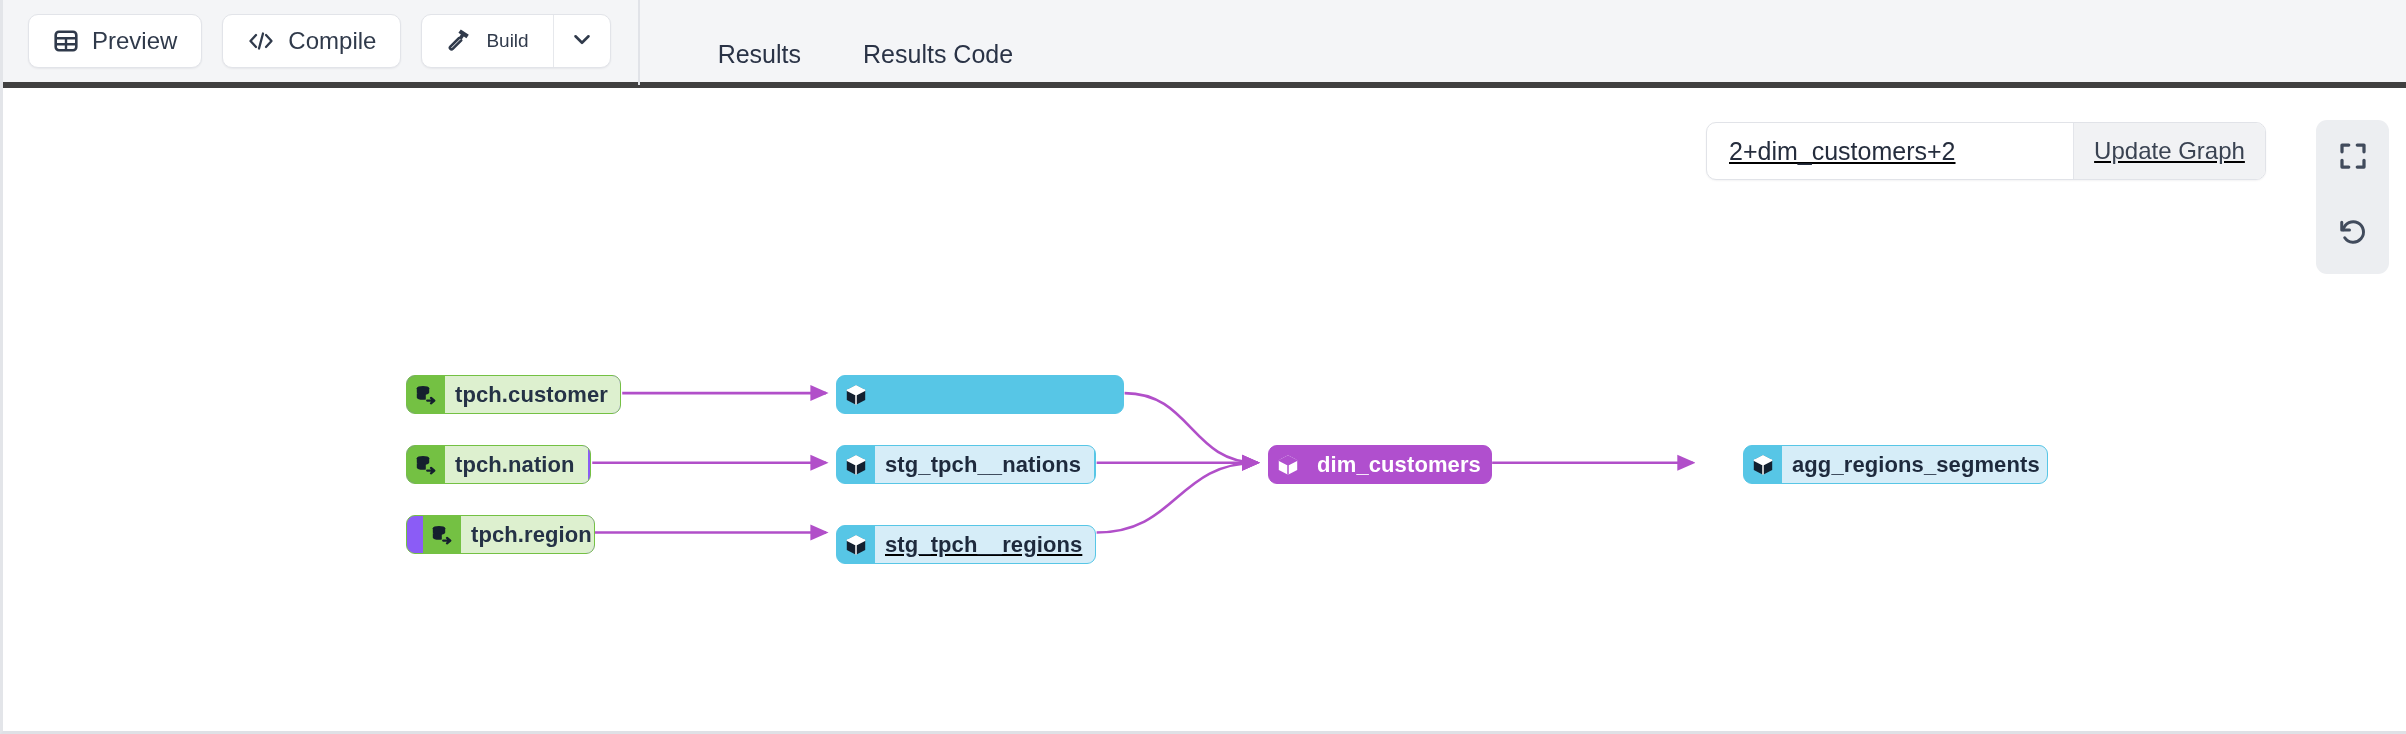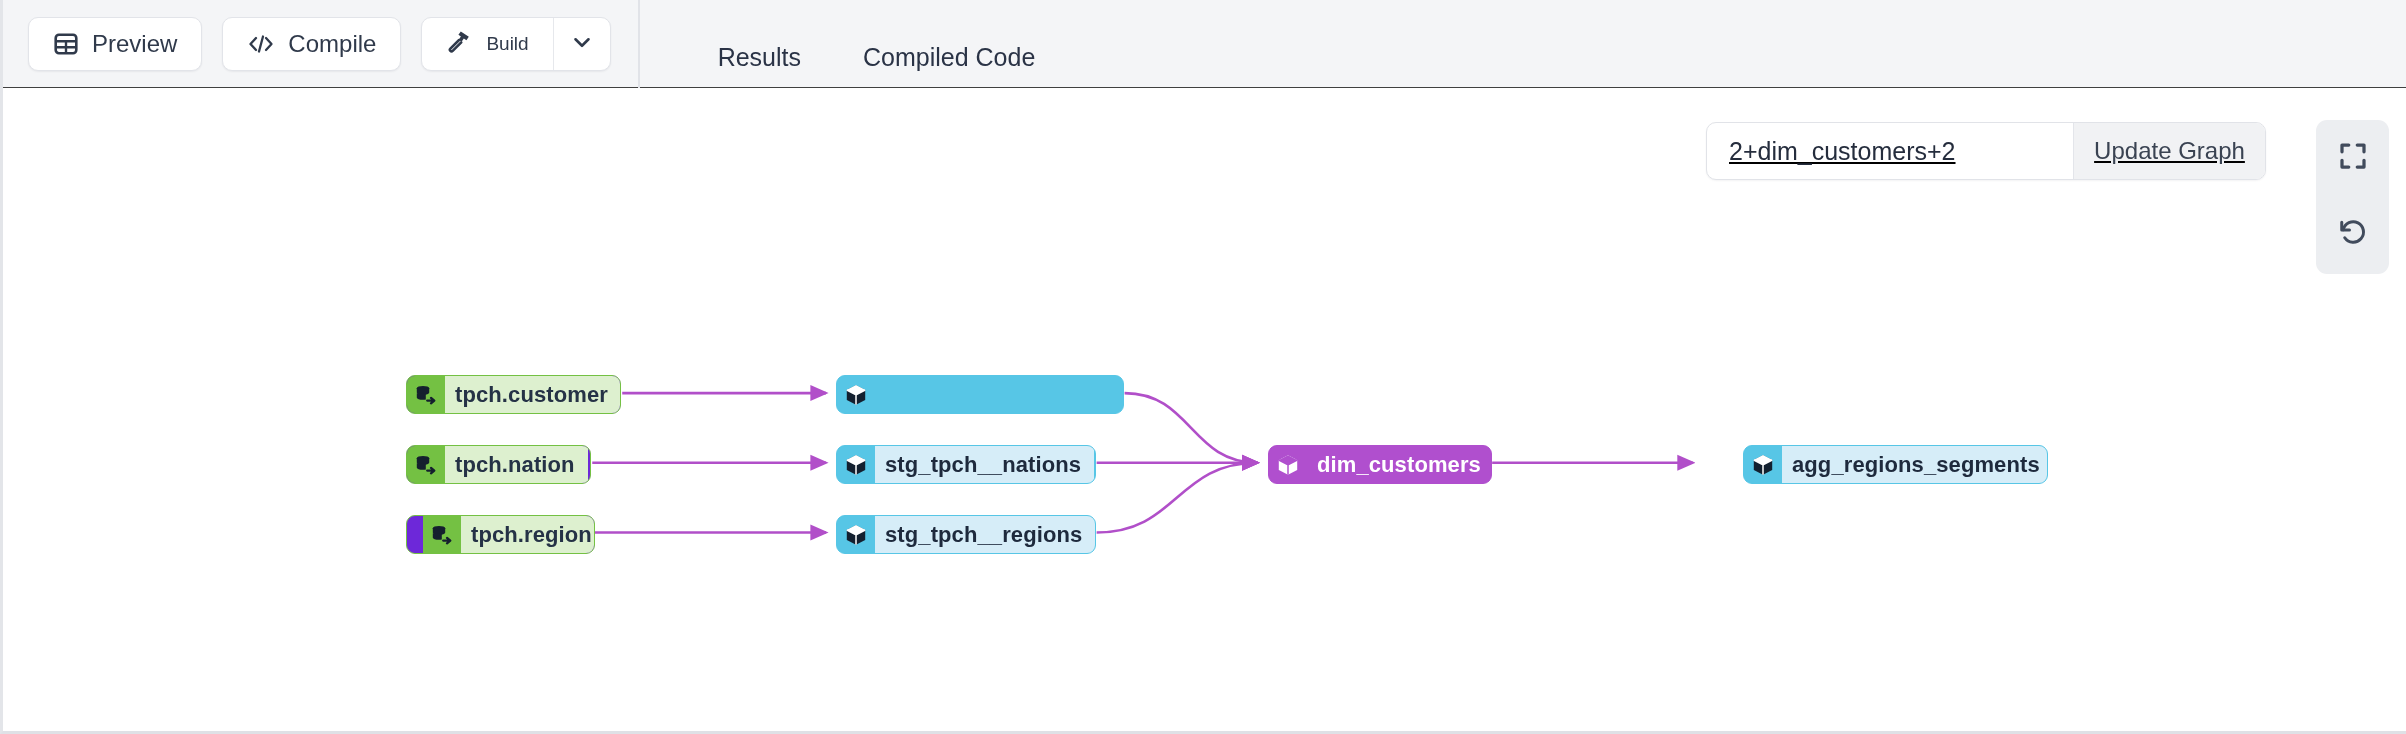--- a/index.html
+++ b/index.html
@@ -14,21 +14,21 @@
     width: 2406px; height: 734px;
     background: #ffffff;
     border-left: 3px solid #e3e5e9;
     border-bottom: 3px solid #dfe1e6;
   }
 
   
   .toolbar {
     position: absolute; top: 0; left: 0; right: 0; height: 88px;
     background: #f4f5f7;
-    border-bottom: 1px solid #404040;
+    border-bottom: 6px solid #404040;
     display: flex; align-items: center;
   }
   .tb-left {
     height: 88px; display: flex; align-items: center;
     padding-left: 25px; gap: 20px;
     border-right: 2px solid #e1e3e8;
     padding-right: 27px;
   }
   .btn {
     height: 54px;
@@ -134,21 +134,21 @@
     display: flex; align-items: center; justify-content: center;
     flex: 0 0 38px;
   }
   .node .node-lbl {
     display: flex; align-items: center;
     padding: 0 13px 0 10px;
     font-weight: bold;
     letter-spacing: .1px;
   }
 
-  .node.src { border: 1.5px solid #74c143; background: #6d28d9; }
+  .node.src { border: 1.5px solid #74c143; background: #8b5cf6; }
   .node.src .node-ic { background: #74c143; }
   .node.src .node-lbl { background: #ddf0cf; color: #253246; }
 
   .node.stg { border: 1.5px solid #57c6e6; background: #57c6e6; }
   .node.stg .node-ic { background: #57c6e6; }
   .node.stg .node-lbl { background: #d6edf8; color: #1e2a3d; }
 
   .node.sel { border: 1.5px solid #b04fce; background: #b04fce; }
   .node.sel .node-ic { background: #b04fce; }
   .node.sel .node-lbl { background: #b04fce; color: #ffffff; }
@@ -207,21 +207,21 @@
           </span>
         </div>
       </div>
     </div>
 
     <div class="tabs">
       <div class="tab">
         <span>Results</span>
       </div>
       <div class="tab">
-        <span>Compiled Code</span>
+        <span>Results Code</span>
       </div>
     </div>
   </div>
 
   <div class="canvas">
 
     <svg class="edges" id="edge-layer" viewBox="0 0 2406 644" preserveAspectRatio="none">
       <defs>
         <marker id="ah" markerWidth="7" markerHeight="7" refX="6" refY="3.5" orient="auto" markerUnits="strokeWidth">
           <path d="M0,0.4 L7,3.5 L0,6.6 z" fill="#b14fc9"></path>
@@ -288,21 +288,21 @@
             <svg width="24" height="24" viewBox="0 0 24 24" fill="none">
               <path d="M12 2.2 21.2 7.0v10.0L12 21.8 2.8 17.0V7.0z" fill="#13202f"></path>
               <path d="M12 2.2 21.2 7.0 12 11.8 2.8 7.0z" fill="#ffffff" opacity="1"></path>
               <path d="M2.8 7.0 12 11.8v10.0" stroke="#ffffff" stroke-width="1.5" fill="none"></path>
               <path d="M12 11.8 21.2 7.0" stroke="#ffffff" stroke-width="1.5" fill="none"></path>
               <path d="M12 2.2 21.2 7.0 12 11.8 2.8 7.0z" fill="#ffffff"></path>
             </svg>
           </div>
           <div class="node-lbl">stg_tpch__nations</div>
         </div>
-        <div class="node stg" style="left: 833px; top: 425px; width: 260px;">
+        <div class="node stg" style="left: 833px; top: 435px; width: 260px; text-decoration: underline;">
           <div class="node-ic">
             <svg width="24" height="24" viewBox="0 0 24 24" fill="none">
               <path d="M12 2.2 21.2 7.0v10.0L12 21.8 2.8 17.0V7.0z" fill="#13202f"></path>
               <path d="M12 2.2 21.2 7.0 12 11.8 2.8 7.0z" fill="#ffffff" opacity="1"></path>
               <path d="M2.8 7.0 12 11.8v10.0" stroke="#ffffff" stroke-width="1.5" fill="none"></path>
               <path d="M12 11.8 21.2 7.0" stroke="#ffffff" stroke-width="1.5" fill="none"></path>
               <path d="M12 2.2 21.2 7.0 12 11.8 2.8 7.0z" fill="#ffffff"></path>
             </svg>
           </div>
           <div class="node-lbl">stg_tpch__regions</div>

